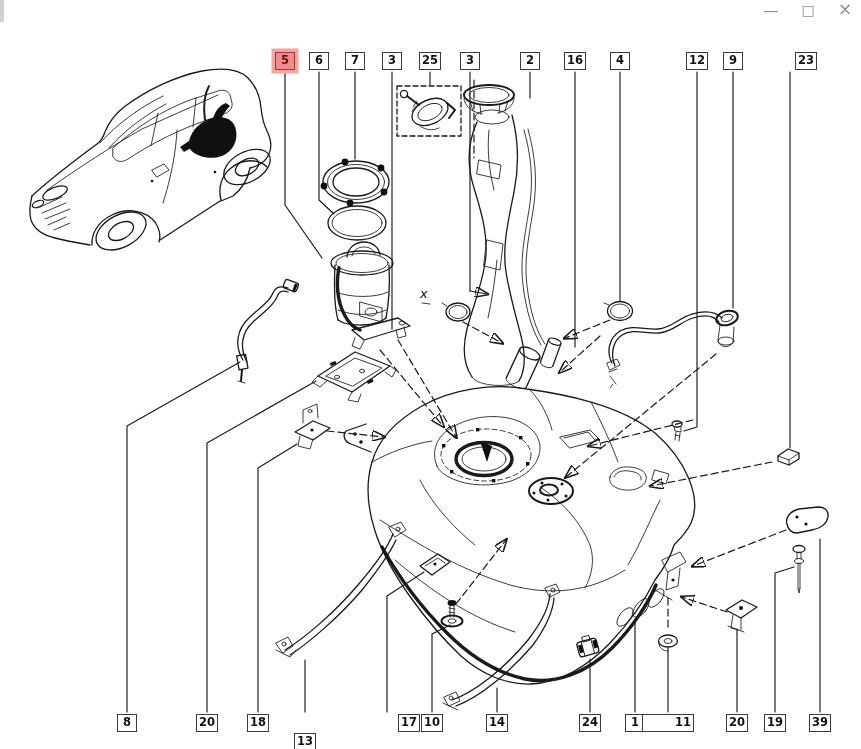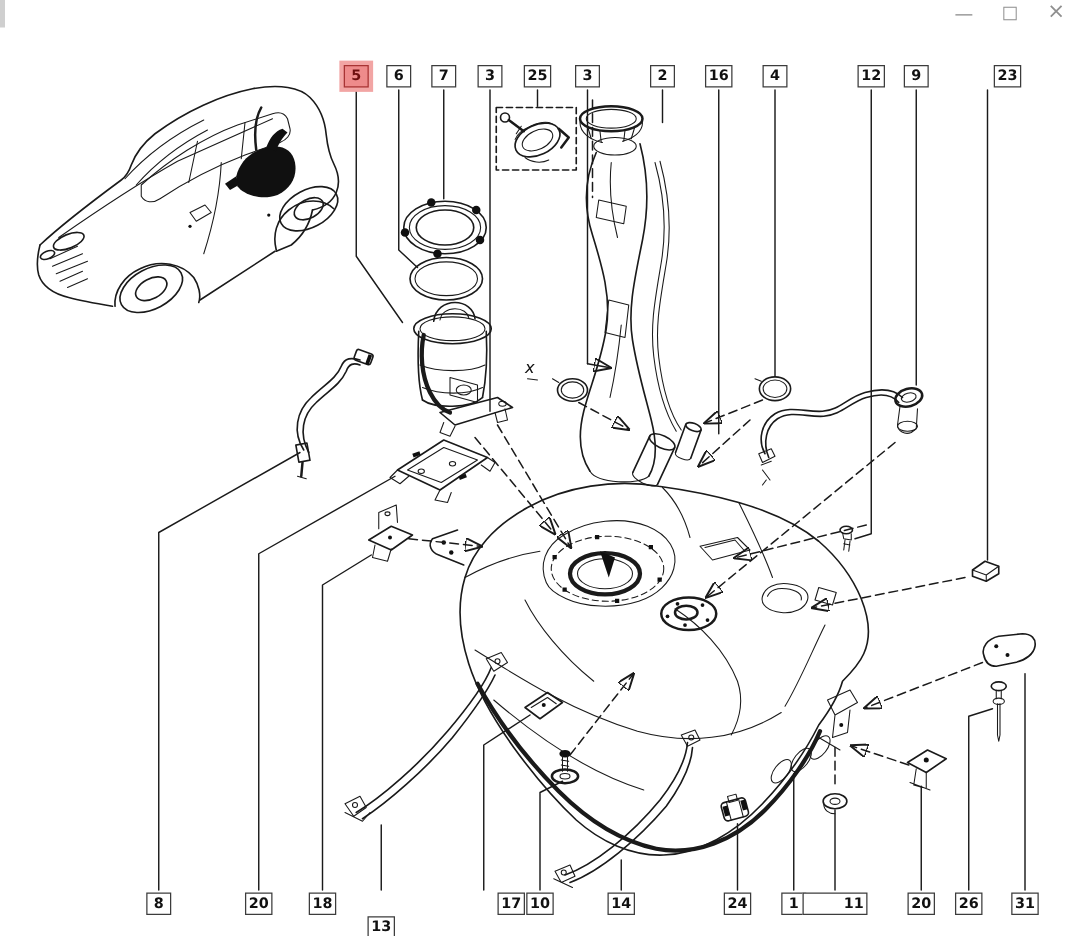--- a/index.html
+++ b/index.html
@@ -393,16 +393,16 @@
       <div class="callout" style="left: 207px; top: 723px;">20</div>
       <div class="callout" style="left: 258px; top: 723px;">18</div>
       <div class="callout" style="left: 305px; top: 723px; margin-top: 19px;">13</div>
       <div class="callout" style="left: 409px; top: 723px;">17</div>
       <div class="callout" style="left: 432px; top: 723px; text-align: right;">10</div>
       <div class="callout" style="left: 497px; top: 723px; text-align: right;">14</div>
       <div class="callout" style="left: 590px; top: 723px;">24</div>
       <div class="callout" style="left: 635px; top: 723px;">1</div>
       <div class="callout" style="left: 668px; top: 723px; padding-left: 32px;">11</div>
       <div class="callout" style="left: 737px; top: 723px;">20</div>
-      <div class="callout" style="left: 775px; top: 723px;">26</div>
-      <div class="callout" style="left: 820px; top: 723px;">31</div>
+      <div class="callout" style="left: 775px; top: 723px;">19</div>
+      <div class="callout" style="left: 820px; top: 723px;">39</div>
     </div>
 </div>
 
 </body></html>

